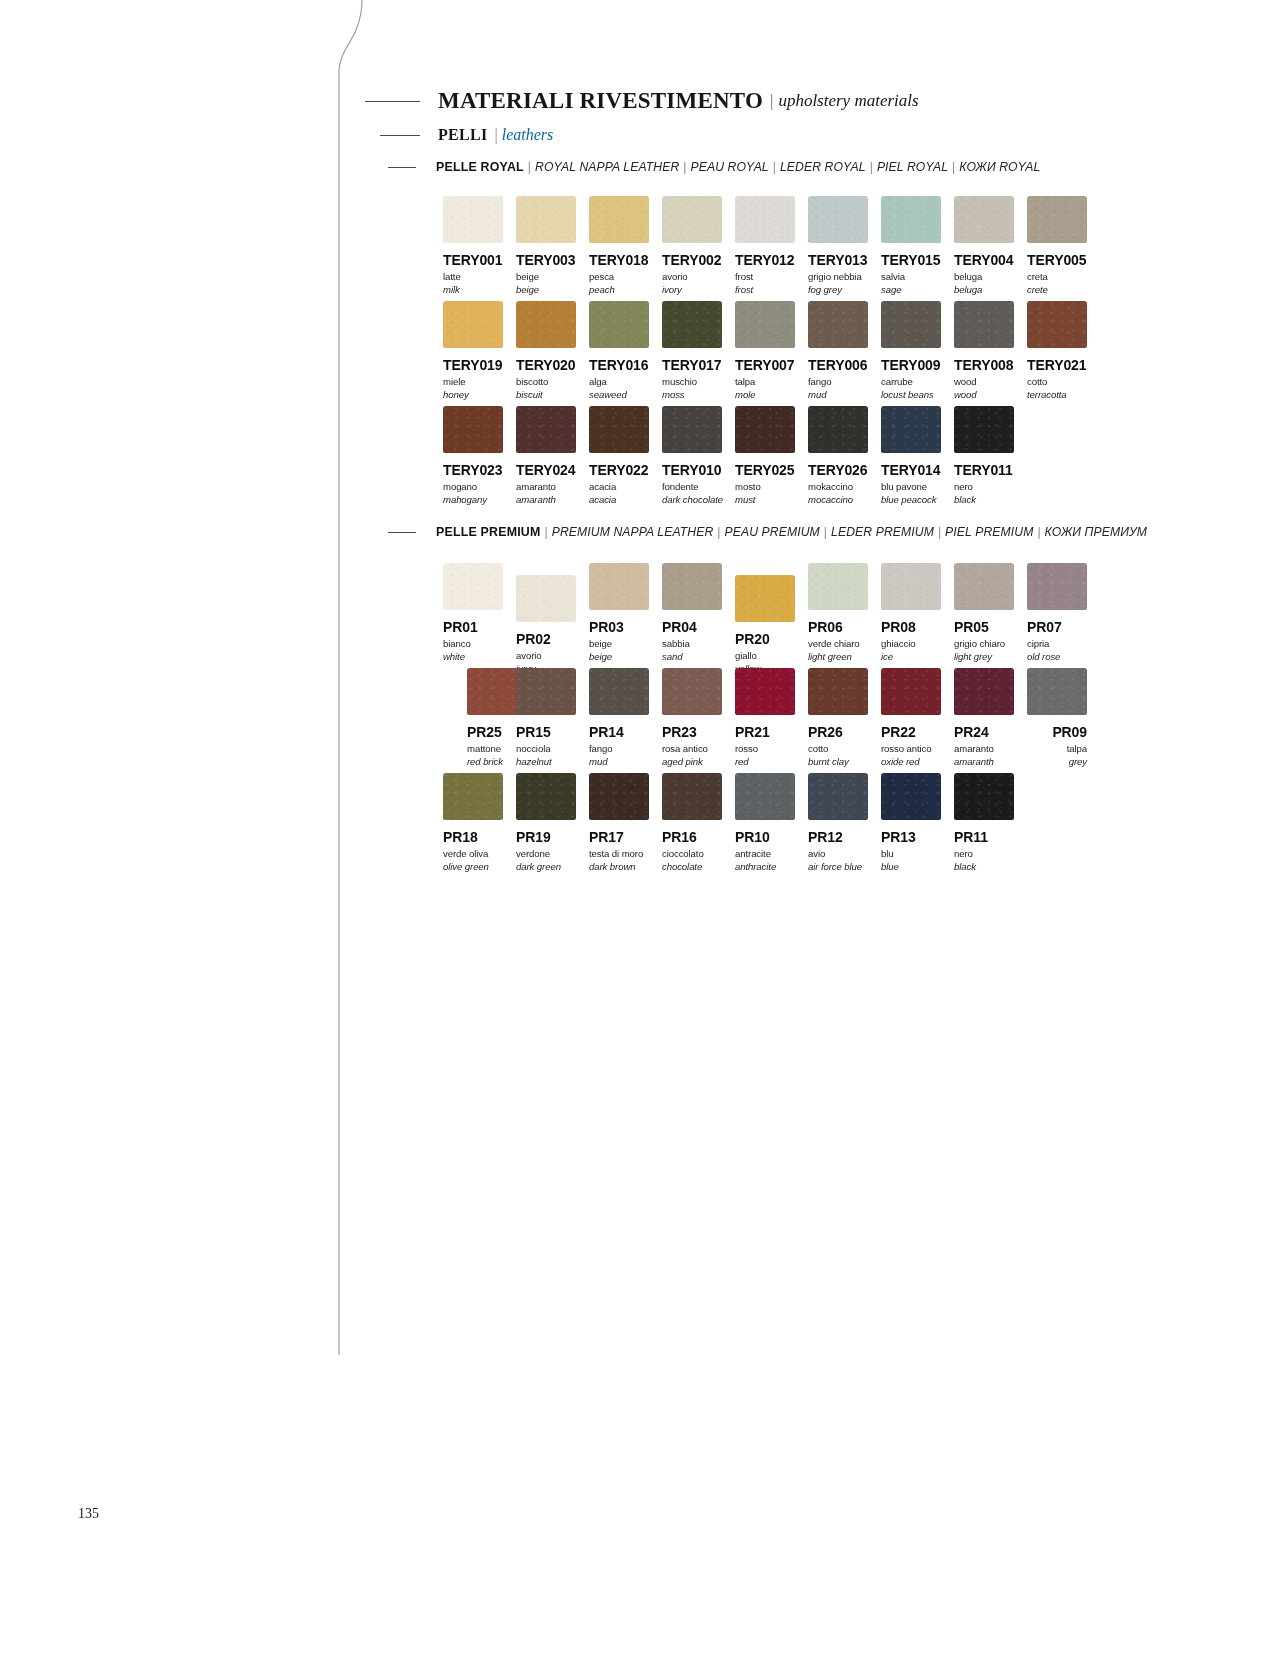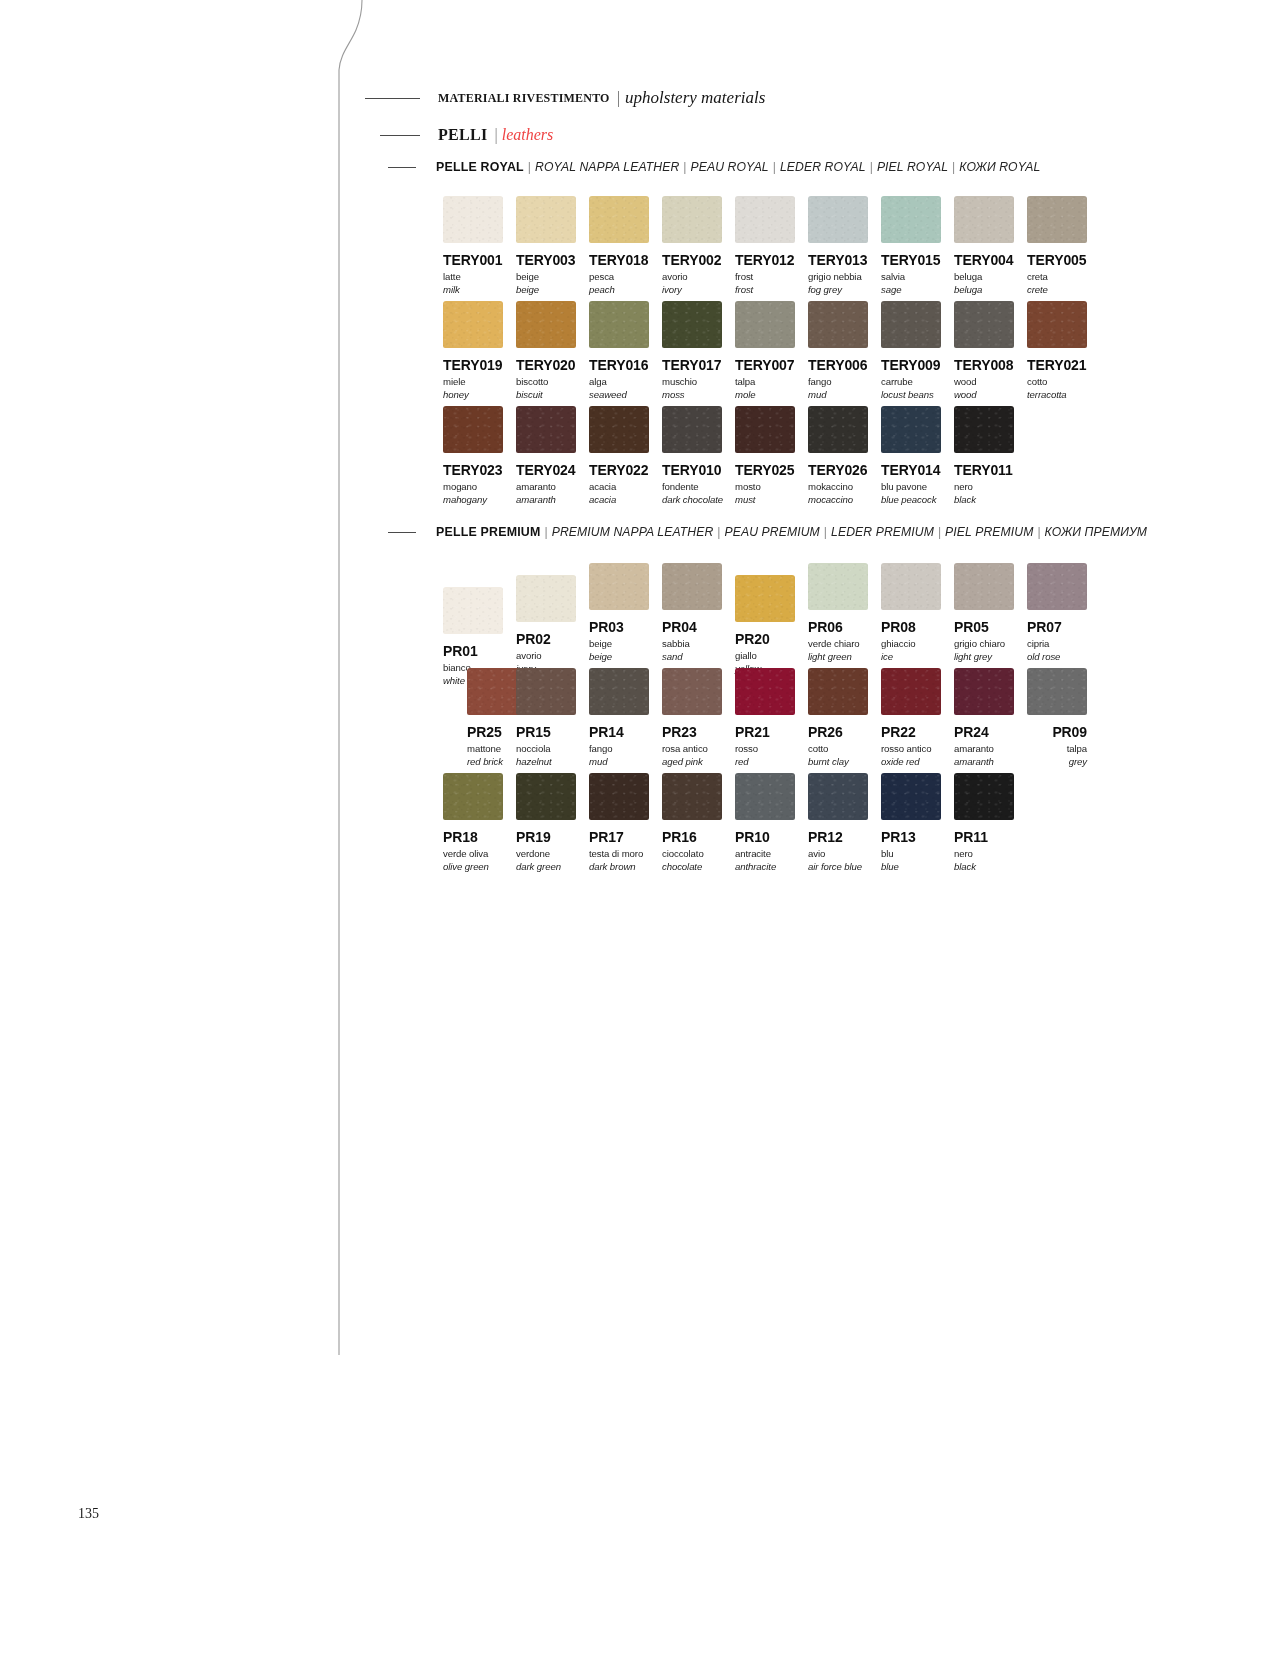--- a/index.html
+++ b/index.html
@@ -13,29 +13,29 @@
   
   .edge-rule{position:absolute;left:330px;top:0;width:60px;height:1355px;pointer-events:none;}
   .edge-rule svg{display:block;}
 
   
   .head-row{position:absolute;display:flex;align-items:center;}
   .dash{display:block;background:#4a4a4a;height:1px;}
 
   .h1-row{left:365px;top:88px;}
   .h1-row .dash{width:55px;margin-right:18px;}
-  .h1-title{font-family:"Liberation Serif", serif;font-weight:bold;font-size:12px;letter-spacing:.2px;color:#161616;}
+  .h1-title{font-family:"Liberation Serif", serif;font-weight:bold;font-size:23px;letter-spacing:.2px;color:#161616;}
   .h1-sep{font-family:"Liberation Serif", serif;font-size:17px;color:#6f6f6f;margin:0 5px 0 7px;font-weight:400;}
   .h1-sub{font-family:"Liberation Serif", serif;font-style:italic;font-size:17px;color:#161616;}
 
   .h2-row{left:380px;top:126px;}
   .h2-row .dash{width:40px;margin-right:18px;}
   .h2-title{font-family:"Liberation Serif", serif;font-weight:bold;font-size:16px;color:#161616;letter-spacing:.3px;}
   .h2-sep{font-family:"Liberation Serif", serif;font-size:16px;color:#8a8a8a;margin:0 4px 0 7px;}
-  .h2-sub{font-family:"Liberation Serif", serif;font-style:italic;font-size:16px;color:#ef4444;}
+  .h2-sub{font-family:"Liberation Serif", serif;font-style:italic;font-size:16px;color:#0369a1;}
 
   .h3-row{left:388px;}
   .h3-row .dash{width:28px;margin-right:20px;}
   .h3-title{font-weight:bold;font-size:12.4px;color:#111;letter-spacing:.2px;}
   .h3-sub{font-style:italic;font-size:12.2px;color:#242424;letter-spacing:.1px;}
   .h3-sep{font-size:12.2px;color:#8d8d8d;margin:0 4px;}
 
   
   .grid{position:absolute;left:443px;}
   .cell{position:absolute;width:60px;}
@@ -320,21 +320,21 @@
         <span class="h3-sep">|</span>
         <span class="h3-sub">PEAU PREMIUM</span>
         <span class="h3-sep">|</span>
         <span class="h3-sub">LEDER PREMIUM</span>
         <span class="h3-sep">|</span>
         <span class="h3-sub">PIEL PREMIUM</span>
         <span class="h3-sep">|</span>
         <span class="h3-sub">КОЖИ ПРЕМИУМ</span>
       </div>
       <div class="grid" style="top: 563px;">
-        <div class="cell" style="left: 0px; top: 0px; margin-top: 24px;">
+        <div class="cell" style="left: 0px; top: 0px;">
           <div class="chip" style="background: rgb(242, 236, 227);">
             <div class="grain"></div>
           </div>
           <div class="code">PR01</div>
           <div class="it">bianco</div>
           <div class="en">white</div>
         </div>
         <div class="cell" style="left: 73px; top: 12px;">
           <div class="chip" style="background: rgb(234, 229, 214);">
             <div class="grain"></div>

